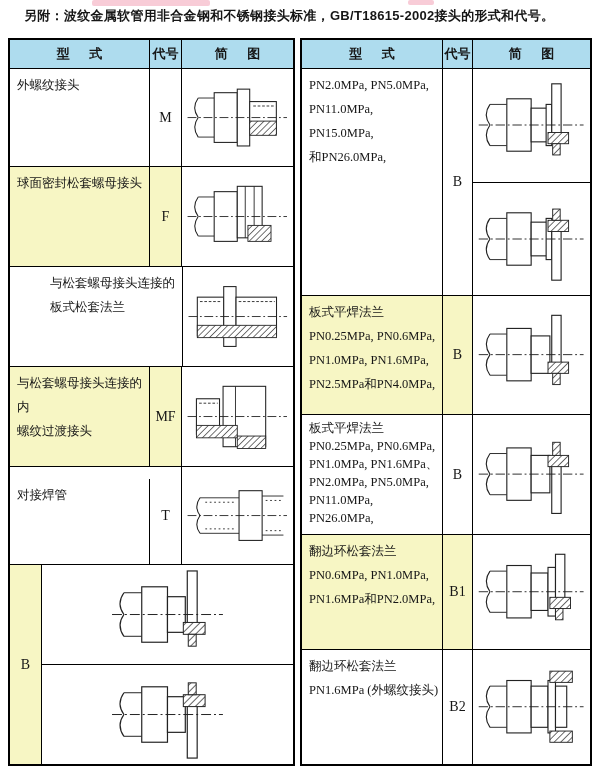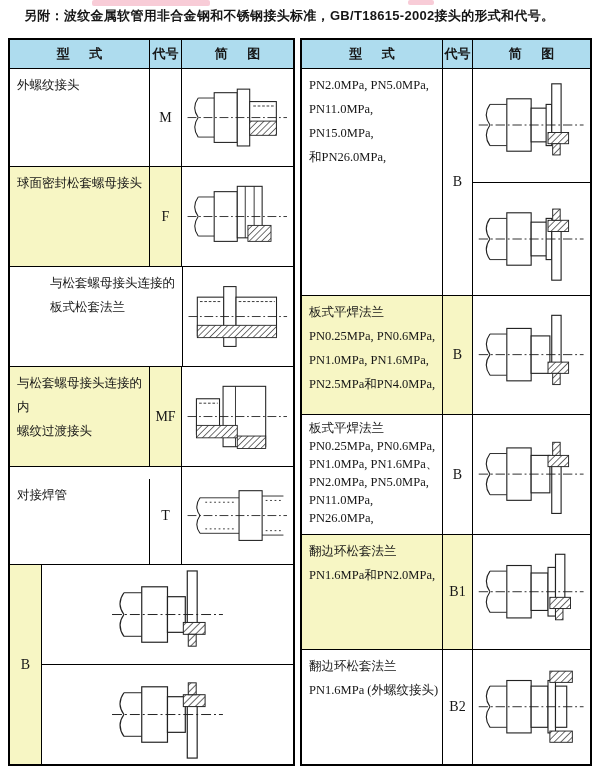--- a/index.html
+++ b/index.html
@@ -295,20 +295,21 @@
                 <rect x="78" y="28" width="22" height="12" fill="url(#hatch)" stroke="#222" stroke-width="1"></rect>
                 <rect x="83" y="14" width="8" height="14" fill="url(#hatch)" stroke="#222" stroke-width="1"></rect>
                 <line x1="4" y1="48" x2="116" y2="48" stroke="#222" stroke-width="1" stroke-dasharray="10 3 2 3"></line>
               </svg>
             </div>
           </div>
         </div>
         <div class="trow" style="height: 115px;">
           <div class="c c-type hl" style="line-height: 24px;">
             <div>翻边环松套法兰</div>
+            <div>PN0.6MPa,  PN1.0MPa,</div>
             <div>PN1.6MPa和PN2.0MPa,</div>
           </div>
           <div class="c c-code hl">B1</div>
           <div class="c c-diag">
             <div class="diag-sub">
               <svg viewBox="0 0 120 96" preserveAspectRatio="xMidYMid meet">
                 <path d="M16,26 c-5,7 -5,15 0,22 c-5,7 -5,15 0,22" stroke="#222" stroke-width="1.2" fill="none"></path>
                 <line x1="16" y1="26" x2="34" y2="26" stroke="#222" stroke-width="1"></line>
                 <line x1="16" y1="70" x2="34" y2="70" stroke="#222" stroke-width="1"></line>
                 <rect x="34" y="20" width="26" height="56" fill="#fff" stroke="#222" stroke-width="1.2"></rect>

